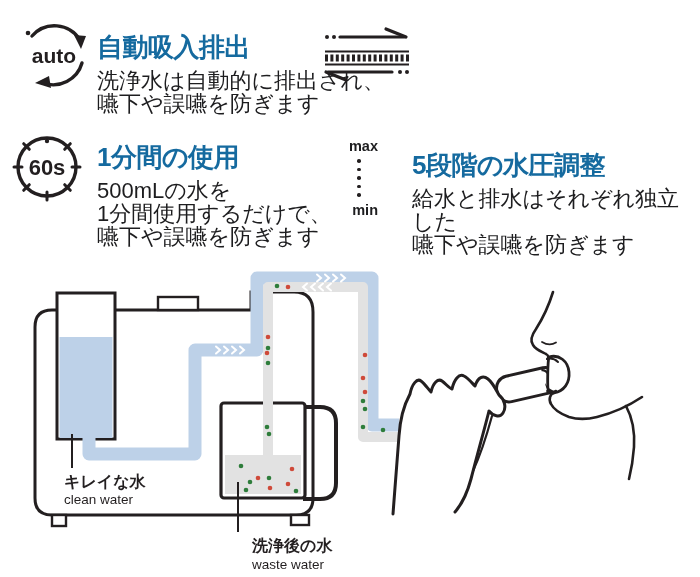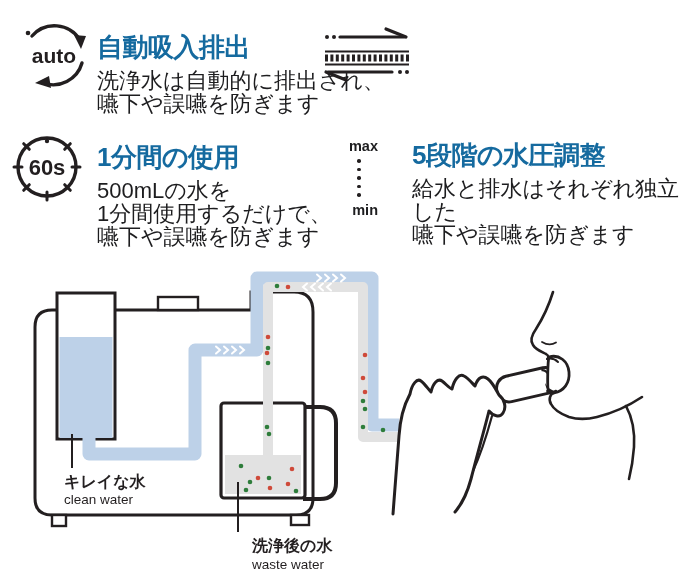--- a/index.html
+++ b/index.html
@@ -78,21 +78,21 @@
       <div>1分間使用するだけで、</div>
       <div>嚥下や誤嚥を防ぎます</div>
     </div>
   </div>
 
   <div class="maxmin">
     <span class="mm-label">max</span>
     <span class="vdots"><i></i><i></i><i></i><i></i><i></i></span>
     <span class="mm-label">min</span>
   </div>
-  <div class="feature" style="left:412px;top:124px">
+  <div class="feature" style="left:412px;top:134px">
     <h2 class="f-title">5段階の水圧調整</h2>
     <div class="f-body">
       <div>給水と排水はそれぞれ独立した</div>
       <div>嚥下や誤嚥を防ぎます</div>
     </div>
   </div>
 
   <svg class="diagram" viewBox="0 0 700 577">
 
     <g>

